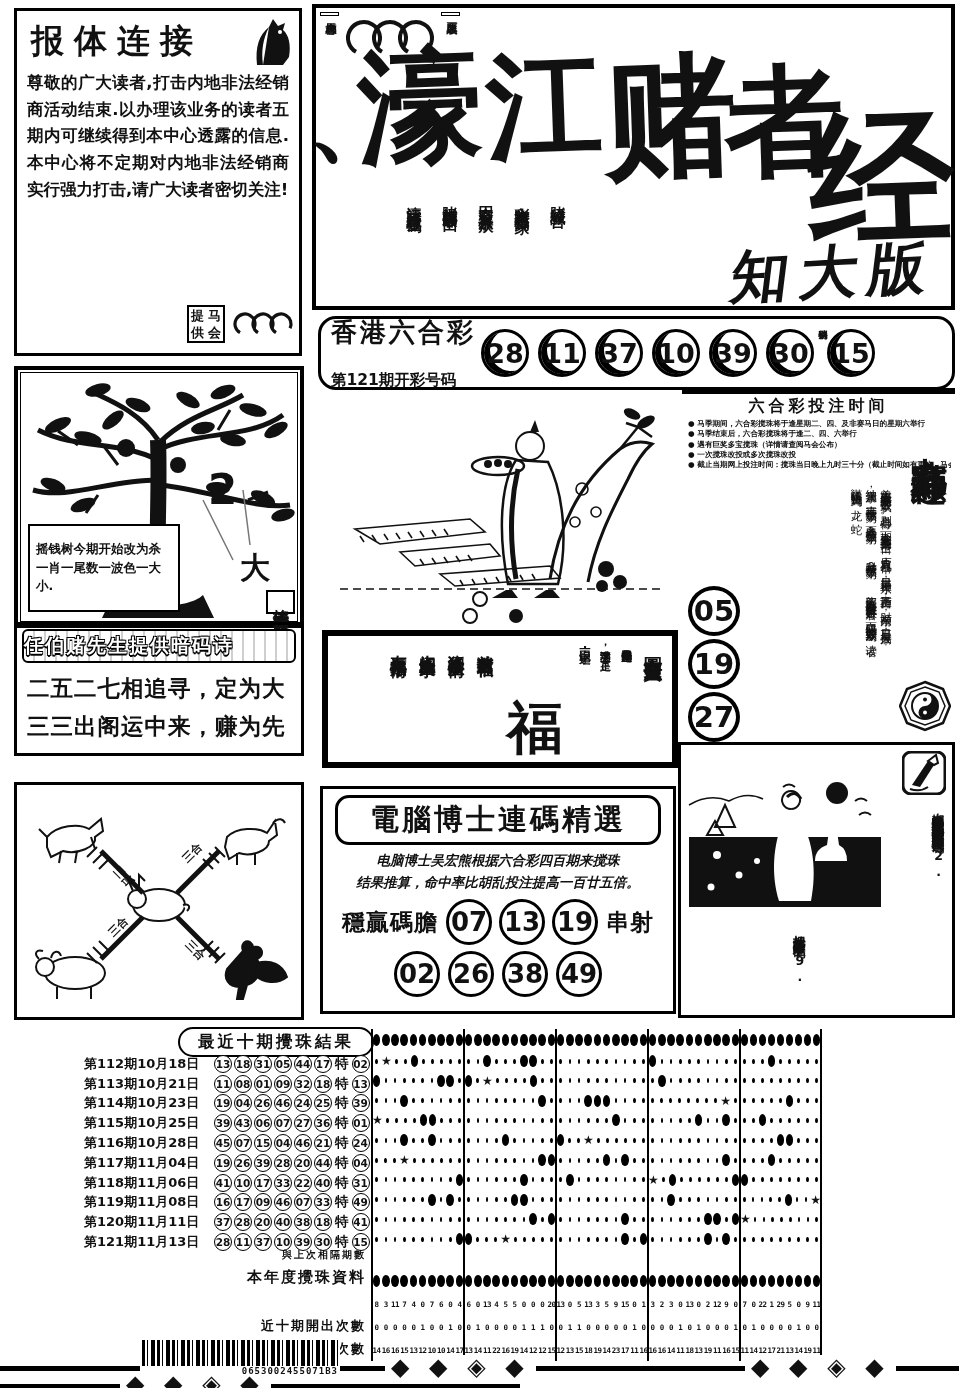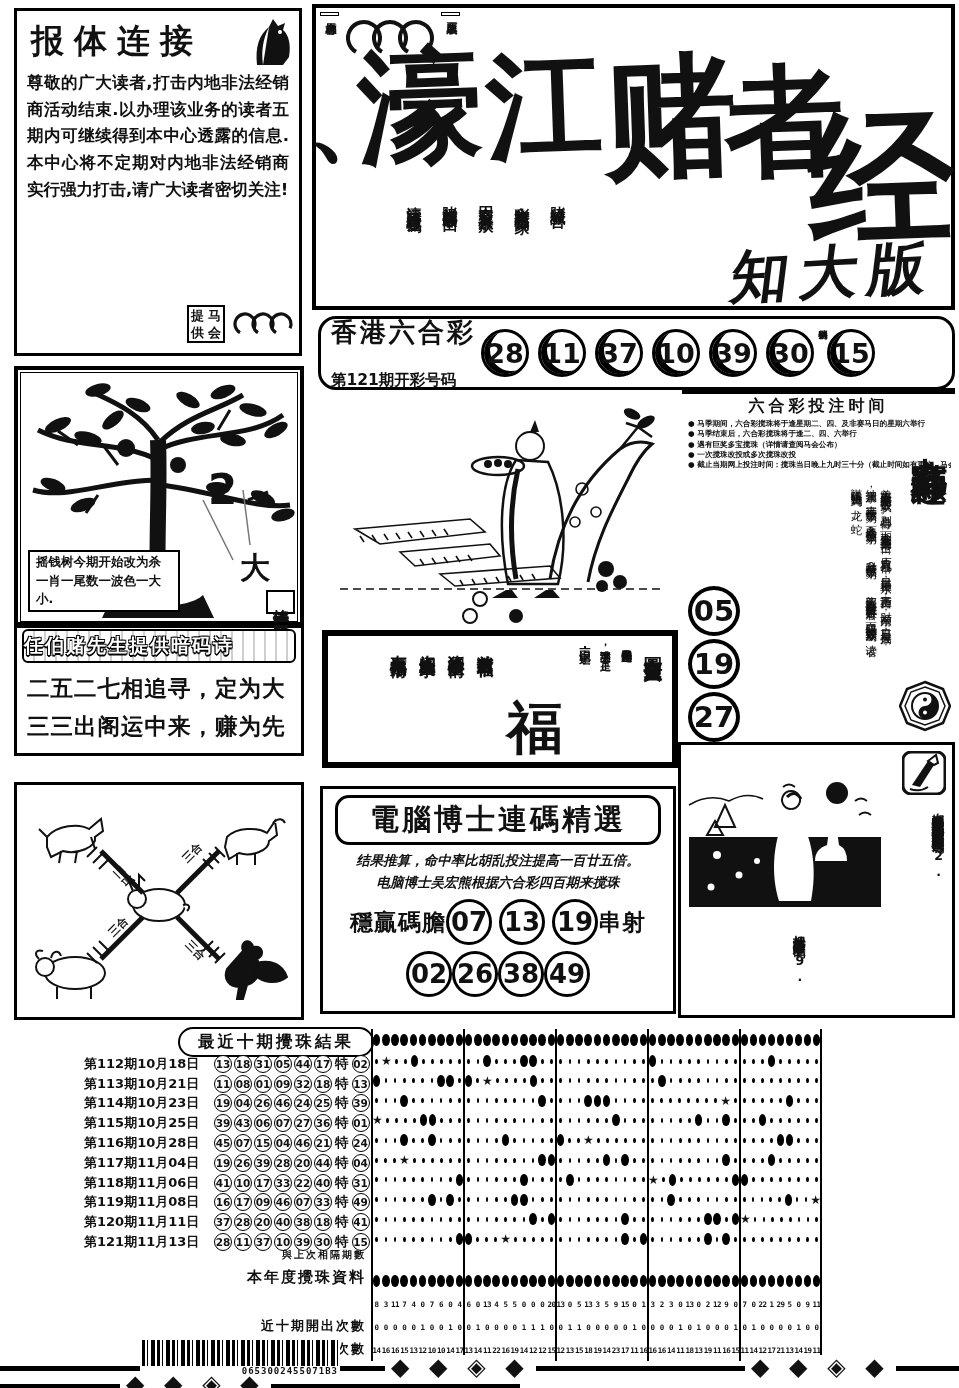--- a/index.html
+++ b/index.html
@@ -38,21 +38,21 @@
     display:flex;align-items:center;padding:0 10px;}
   #rs-titles{width:150px}
   #rs-title{font-size:26px;font-weight:900;letter-spacing:3px}
   #rs-sub{font-size:15.5px;font-weight:bold;margin-top:20px}
   .ball{width:48px;height:48px;border:3px solid #000;border-radius:50%;display:flex;align-items:center;justify-content:center;
     font-size:27px;font-weight:900;box-shadow:inset 6px -3px 0 0 #000;background:#fff;flex:none}
   #rs-special-label{writing-mode:vertical-rl;text-orientation:upright;font-size:9px;font-weight:bold;height:60px;width:13px;line-height:1.1}
 
   
   #money-tree{left:14px;top:366px;width:290px;height:262px;border:4px solid #000;box-shadow:inset 0 0 0 2px #fff,inset 0 0 0 3px #000}
-  #mt-note{position:absolute;left:10px;bottom:12px;width:152px;border:2px solid #000;padding:1px 6px;font-size:12.5px;font-weight:600;background:#fff;line-height:1.5}
+  #mt-note{position:absolute;left:10px;bottom:12px;width:152px;border:2px solid #000;padding:14px 6px;font-size:12.5px;font-weight:600;background:#fff;line-height:1.5}
   #mt-label{position:absolute;right:5px;bottom:10px;border:2px solid #000;writing-mode:vertical-rl;text-orientation:upright;
     font-size:16px;font-weight:900;padding:4px 2px;background:#fff;letter-spacing:2px}
   #mt-hint2{position:absolute;left:190px;top:95px;font-size:42px;font-weight:bold}
   #mt-hintda{position:absolute;left:222px;top:178px;font-size:30px;font-weight:bold}
 
   
   #bagua-box{left:682px;top:388px;width:273px;height:344px;background:#fff}
   #bagua-topbar{height:6px;background:#000}
   #bt-title{text-align:center;font-size:16px;font-weight:900;letter-spacing:4px;margin-top:2px}
   #bt-bullets{padding:2px 4px 0 6px}
@@ -85,21 +85,21 @@
   #fu-big{font-size:56px;font-weight:900;align-self:flex-end;line-height:1;writing-mode:horizontal-tb;margin:0 4px}
   .fu-poem-col{font-size:16.5px;font-weight:600;letter-spacing:1px}
 
   
   #zodiac-box{left:14px;top:782px;width:290px;height:238px;border:3px solid #000;background:#fff}
 
   
   #doctor-box{left:320px;top:786px;width:356px;height:228px;border:3px solid #000;padding:6px 10px;background:#fff}
   #dr-title{border:3px solid #000;border-radius:14px;text-align:center;font-size:29px;font-weight:900;letter-spacing:3px;padding:2px 0;margin:0 2px}
   #dr-body{text-align:center;font-size:13.5px;font-weight:bold;font-style:italic;line-height:1.6;margin-top:5px}
-  .dr-row{display:flex;align-items:center;justify-content:center;margin-top:6px}
+  .dr-row{display:flex;align-items:center;justify-content:center;gap:8px;margin-top:6px}
   .dr-label{font-size:23px;font-weight:900;letter-spacing:1px}
   .dr-ball{width:46px;height:46px;border:3px solid #000;border-radius:50%;display:flex;align-items:center;justify-content:center;
     font-size:26px;font-weight:900;background:#fff;flex:none}
 
   
   #treasure-box{left:678px;top:742px;width:277px;height:276px;border:3px solid #000;background:#fff}
   #tr-icon{position:absolute;right:6px;top:6px}
   #tr-art{position:absolute;left:6px;top:30px}
   #tr-text1{position:absolute;right:6px;top:58px;height:206px;writing-mode:vertical-rl;text-orientation:upright;
     font-size:12.5px;font-weight:600;line-height:1.3;letter-spacing:1px}
@@ -390,22 +390,22 @@
         <text x="170" y="78" transform="rotate(-45 170 78)">三合</text>
         <text x="96" y="152" transform="rotate(-45 96 152)">三合</text>
         <text x="168" y="160" transform="rotate(45 168 160)">三合</text>
       </g>
     </svg>
   </div>
 
   <div class="abs" id="doctor-box">
     <div id="dr-title">電腦博士連碼精選</div>
     <div id="dr-body">
+      <div>电脑博士吴宏熊根据六合彩四百期来搅珠</div>
       <div>结果推算，命中率比胡乱投注提高一百廿五倍。</div>
-      <div>电脑博士吴宏熊根据六合彩四百期来搅珠</div>
     </div>
     <div class="dr-row">
       <span class="dr-label">穩贏碼膽</span>
       <span style="display:flex;gap:7px">
 
       <span class="dr-ball">07</span>
           <span class="dr-ball">13</span>
           <span class="dr-ball">19</span>
         </span>
       <span class="dr-label">串射</span>

